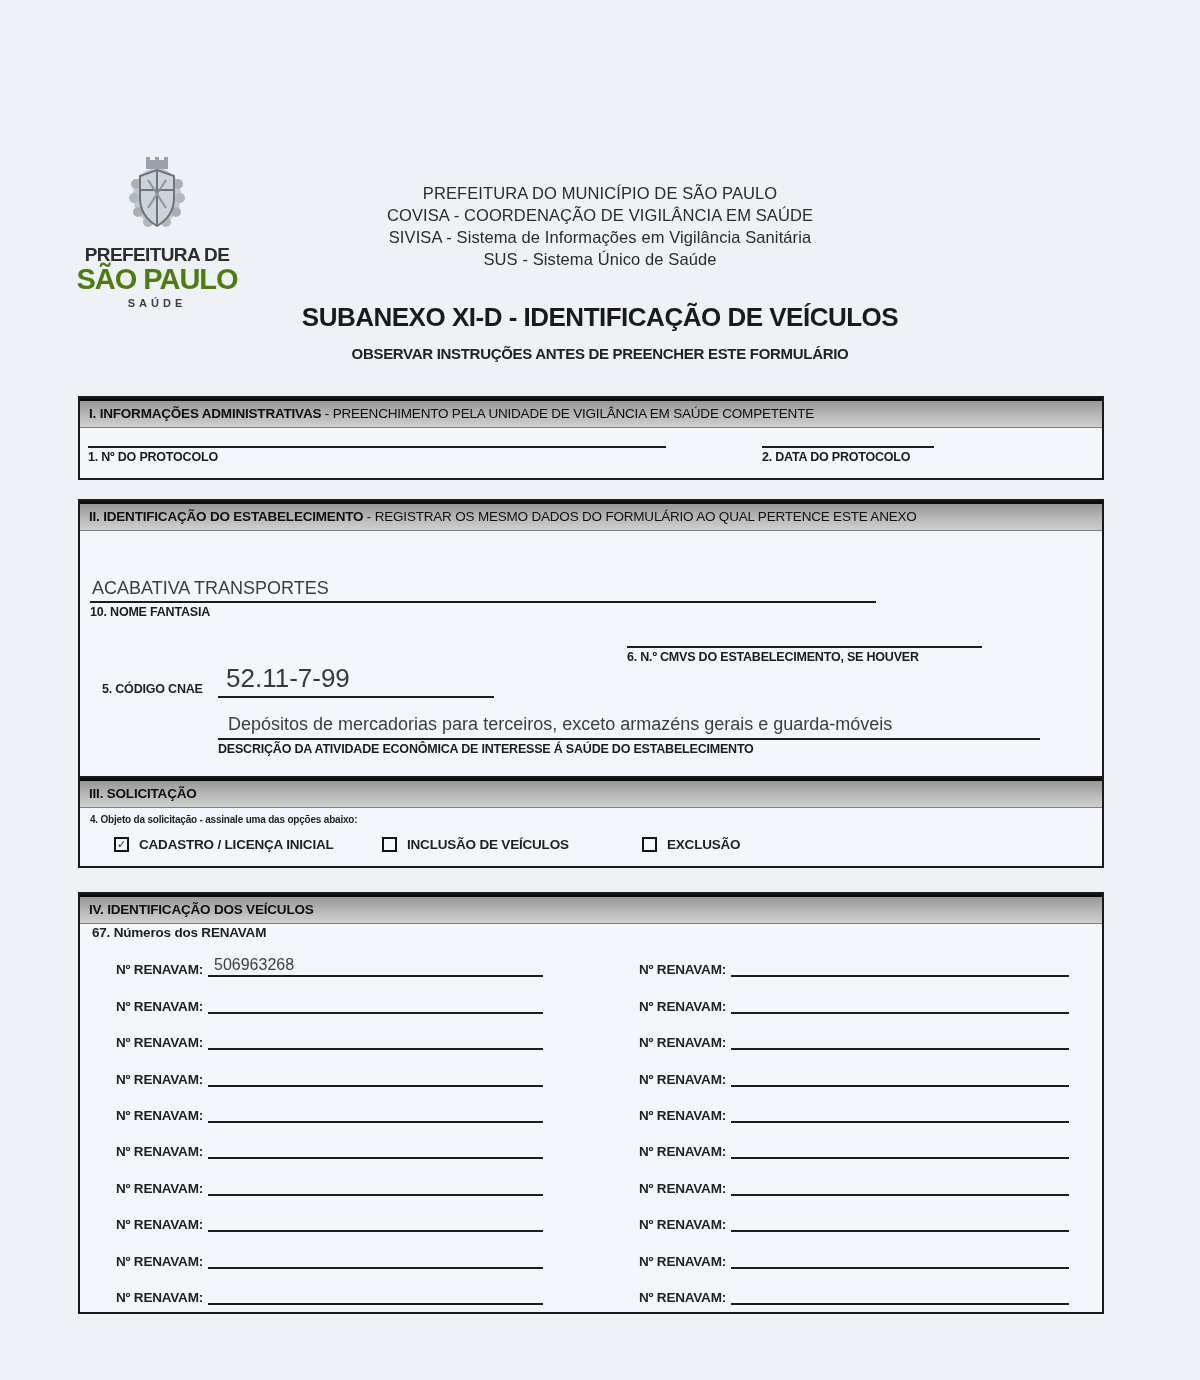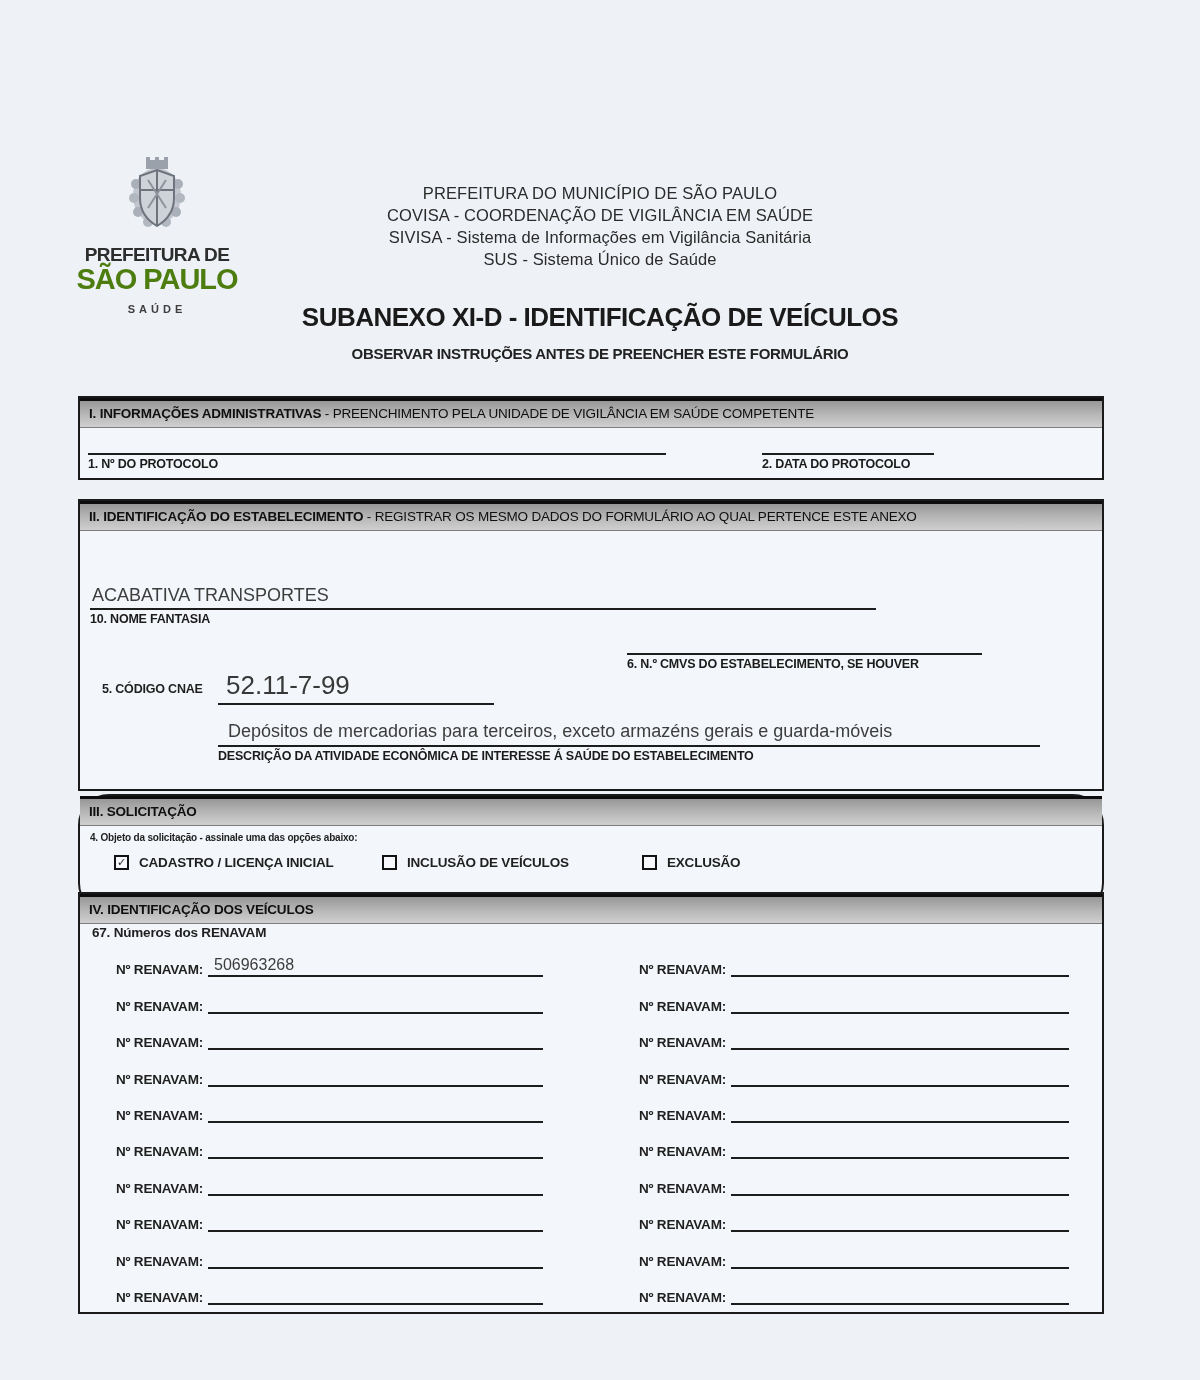--- a/index.html
+++ b/index.html
@@ -11,40 +11,40 @@
     position:relative;
     -webkit-font-smoothing:antialiased;
   }
   .abs{position:absolute;}
 
   
   .logo{top:156px;left:72px;width:170px;text-align:center;}
   .crest{display:block;margin:0 auto 4px;}
   .logo-l1{font-size:19px;font-weight:bold;letter-spacing:-0.6px;color:#2d2d2d;}
   .logo-l2{font-size:29px;font-weight:800;letter-spacing:-1px;margin-top:-3px;color:#4d7c0f;}
-  .logo-l3{font-size:11px;font-weight:bold;letter-spacing:4px;color:#3e3e3e;margin-top:7px;}
+  .logo-l3{font-size:11px;font-weight:bold;letter-spacing:4px;color:#3e3e3e;margin-top:1px;}
 
   .org-block{top:182px;left:330px;width:540px;text-align:center;
     font-size:16.5px;line-height:22px;color:#2b2b2b;letter-spacing:0.1px;}
 
   .doc-title{top:302px;left:0;width:100%;text-align:center;
     font-size:26px;font-weight:bold;letter-spacing:-0.5px;color:#1a1a1a;}
   .doc-subtitle{top:345px;left:0;width:100%;text-align:center;
     font-size:15px;font-weight:bold;letter-spacing:-0.3px;color:#222;}
 
   
   .sec{left:78px;width:1026px;background:#f3f6fa;border:2px solid #1a1a1a;box-sizing:border-box;}
   .sec-bar{border-top:3px solid #0c0c0c;border-bottom:1px solid #7d7d7d;
     background:linear-gradient(180deg,#979797 0%,#b9b9b9 55%,#cfcfcf 100%);
     padding:5px 9px 6px;font-size:13.5px;color:#0f0f0f;letter-spacing:-0.2px;}
   .sec-bar b{font-weight:bold;}
   .sec-bar span{font-weight:normal;}
 
   
-  .fld{position:absolute;margin-top:7px;}
+  .fld{position:absolute;}
   .ln{border-bottom:2px solid #1d1d1d;}
   .lbl{font-weight:bold;font-size:12.5px;letter-spacing:-0.2px;color:#1b1b1b;padding-top:2px;}
   .val{color:#3a3a3a;display:block;}
 
   #f-protocolo .ln,#f-dataprot .ln{height:18px;}
 
   #f-razao .ln{min-height:17px;}
   #f-razao .val{font-size:11px;letter-spacing:0.3px;padding:2px 0 2px 8px;color:#4a4a4a;}
   #f-fantasia .ln{min-height:24px;}
   #f-fantasia .val{font-size:18px;line-height:22px;padding:0 0 1px 2px;color:#3d3d3d;}
@@ -159,21 +159,21 @@
   </div>
 
   <div class="fld" id="f-descr" style="left:138px;top:212px;width:822px;">
     <div class="ln">
         <span class="val">Depósitos de mercadorias para terceiros, exceto armazéns gerais e guarda-móveis</span>
       </div>
     <div class="lbl">DESCRIÇÃO DA ATIVIDADE ECONÔMICA DE INTERESSE Á SAÚDE DO ESTABELECIMENTO</div>
   </div>
 </div>
 
-<div class="abs sec" style="top:794px;height:120px;border-radius:31px;">
+<div class="abs sec" style="top:776px;height:92px;">
   <div class="sec-bar">
     <b>III. SOLICITAÇÃO</b>
   </div>
   <div class="abs question" style="left:10px;top:36px;">4. Objeto da solicitação  - assinale uma das opções abaixo:</div>
 
   <div class="abs opt" style="left:34px;top:59px;">
     <span class="cb">
         <span class="check">✓</span>
       </span>
     <span class="opt-label">CADASTRO / LICENÇA INICIAL</span>

